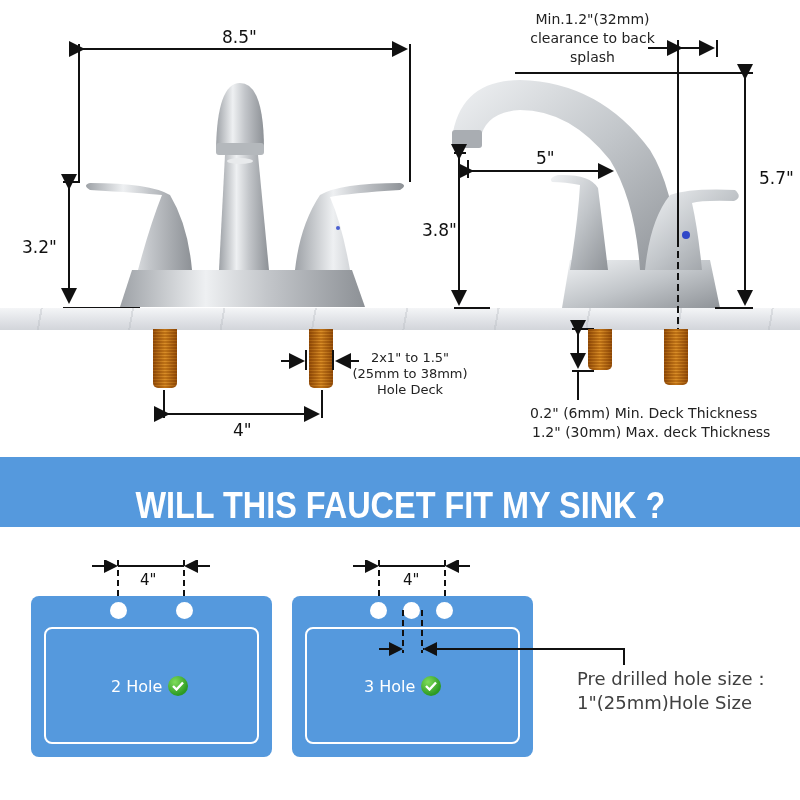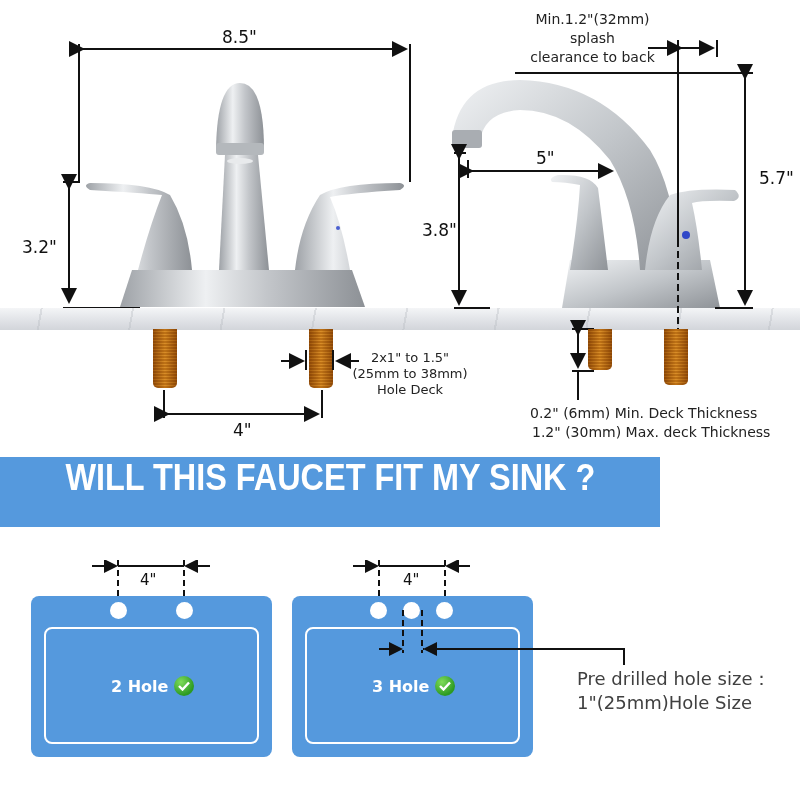--- a/index.html
+++ b/index.html
@@ -17,36 +17,36 @@
     background: repeating-linear-gradient(100deg, rgba(255,255,255,0) 0 40px, rgba(180,184,190,0.35) 40px 42px, rgba(255,255,255,0) 42px 90px);
   }
   .pipe {
     position: absolute; width: 24px;
     background: repeating-linear-gradient(180deg, #c8912f 0 2px, #e6b65a 2px 3px),
                 linear-gradient(90deg, #b07a22, #f2c873, #b07a22);
     background-blend-mode: multiply;
     border-radius: 0 0 5px 5px;
   }
   .banner {
-    position: absolute; left: 0; top: 457px; width: 660px; height: 70px;
-    background: #5599dd; display: flex; align-items: flex-start; justify-content: center;
+    position: absolute; left: 0; top: 457px; width: 800px; height: 70px;
+    background: #5599dd; display: flex; align-items: flex-end; justify-content: center;
   }
   .banner-text {
     color: #fff; font-family: "Liberation Sans", sans-serif; font-weight: bold;
     font-size: 36px; letter-spacing: 0px; transform: scaleX(0.9);
   }
   .sink {
     position: absolute; background: #5599dd; border-radius: 8px;
   }
   .basin {
     position: absolute; border: 2px solid #ffffff; border-radius: 8px;
   }
   .hole { position: absolute; width: 17px; height: 17px; border-radius: 50%; background: #fff; }
   .sink-label {
-    position: absolute; color: #fff; font-weight: bold; font-size: 16px;
+    position: absolute; color: #fff; font-weight: normal; font-size: 16px;
     display: flex; align-items: center; gap: 6px; font-family: "DejaVu Sans", sans-serif;
   }
   .check {
     width: 20px; height: 20px; border-radius: 50%;
     background: radial-gradient(circle at 35% 30%, #7fdc5a, #2c9a22 70%);
     display: inline-flex; align-items: center; justify-content: center;
   }
   .note {
     position: absolute; font-size: 18px; color: #404040; line-height: 24px; font-family: "DejaVu Sans", sans-serif; white-space: nowrap;
   }
@@ -125,22 +125,22 @@
   <div class="small-text" style="left:345px; top:350px; width:130px;">
     <div>2x1" to 1.5"</div>
     <div>(25mm to 38mm)</div>
     <div>Hole Deck</div>
   </div>
 </div>
 
 <div>
   <div class="small-text" style="left:525px; top:10px; width:135px; font-size:14px; line-height:19px;">
     <div>Min.1.2"(32mm)</div>
+    <div>clearance to back</div>
     <div>splash</div>
-    <div>clearance to back</div>
   </div>
 
   <svg class="abs" style="left:440px; top:70px;" width="300" height="240">
     <defs>
       <linearGradient id="metalS" x1="0" x2="1" y1="0" y2="1">
         <stop offset="0" stop-color="#f0f2f4"></stop>
         <stop offset="0.5" stop-color="#c2c6ca"></stop>
         <stop offset="1" stop-color="#8f9398"></stop>
       </linearGradient>
     </defs>
@@ -244,21 +244,21 @@
     <line x1="130" y1="6" x2="107" y2="6" stroke="#111" stroke-width="2" marker-end="url(#ah5)"></line>
     <line x1="39" y1="0" x2="39" y2="50" stroke="#111" stroke-width="2" stroke-dasharray="6,4"></line>
     <line x1="105" y1="0" x2="105" y2="50" stroke="#111" stroke-width="2" stroke-dasharray="6,4"></line>
   </svg>
   <div class="dim-text" style="left:403px; top:571px; font-size:15px;">4"</div>
   <div class="sink" style="left:292px; top:596px; width:241px; height:161px;">
     <div class="hole" style="left:78px; top:6px;"></div>
     <div class="hole" style="left:111px; top:6px;"></div>
     <div class="hole" style="left:144px; top:6px;"></div>
     <div class="basin" style="left:13px; top:31px; width:215px; height:117px;"></div>
-    <div class="sink-label" style="left:80px; top:80px;text-align:right;">
+    <div class="sink-label" style="left:72px; top:80px;text-align:right;">
       <span>3 Hole</span>
       <span class="check">
         <svg width="12" height="10" viewBox="0 0 12 10">
             <path d="M1,5 L4.5,8.5 L11,1.5" stroke="#fff" stroke-width="2.4" fill="none"></path>
           </svg>
       </span>
     </div>
   </div>
   <svg class="abs" style="left:375px; top:605px;" width="260" height="70">
     <defs>

